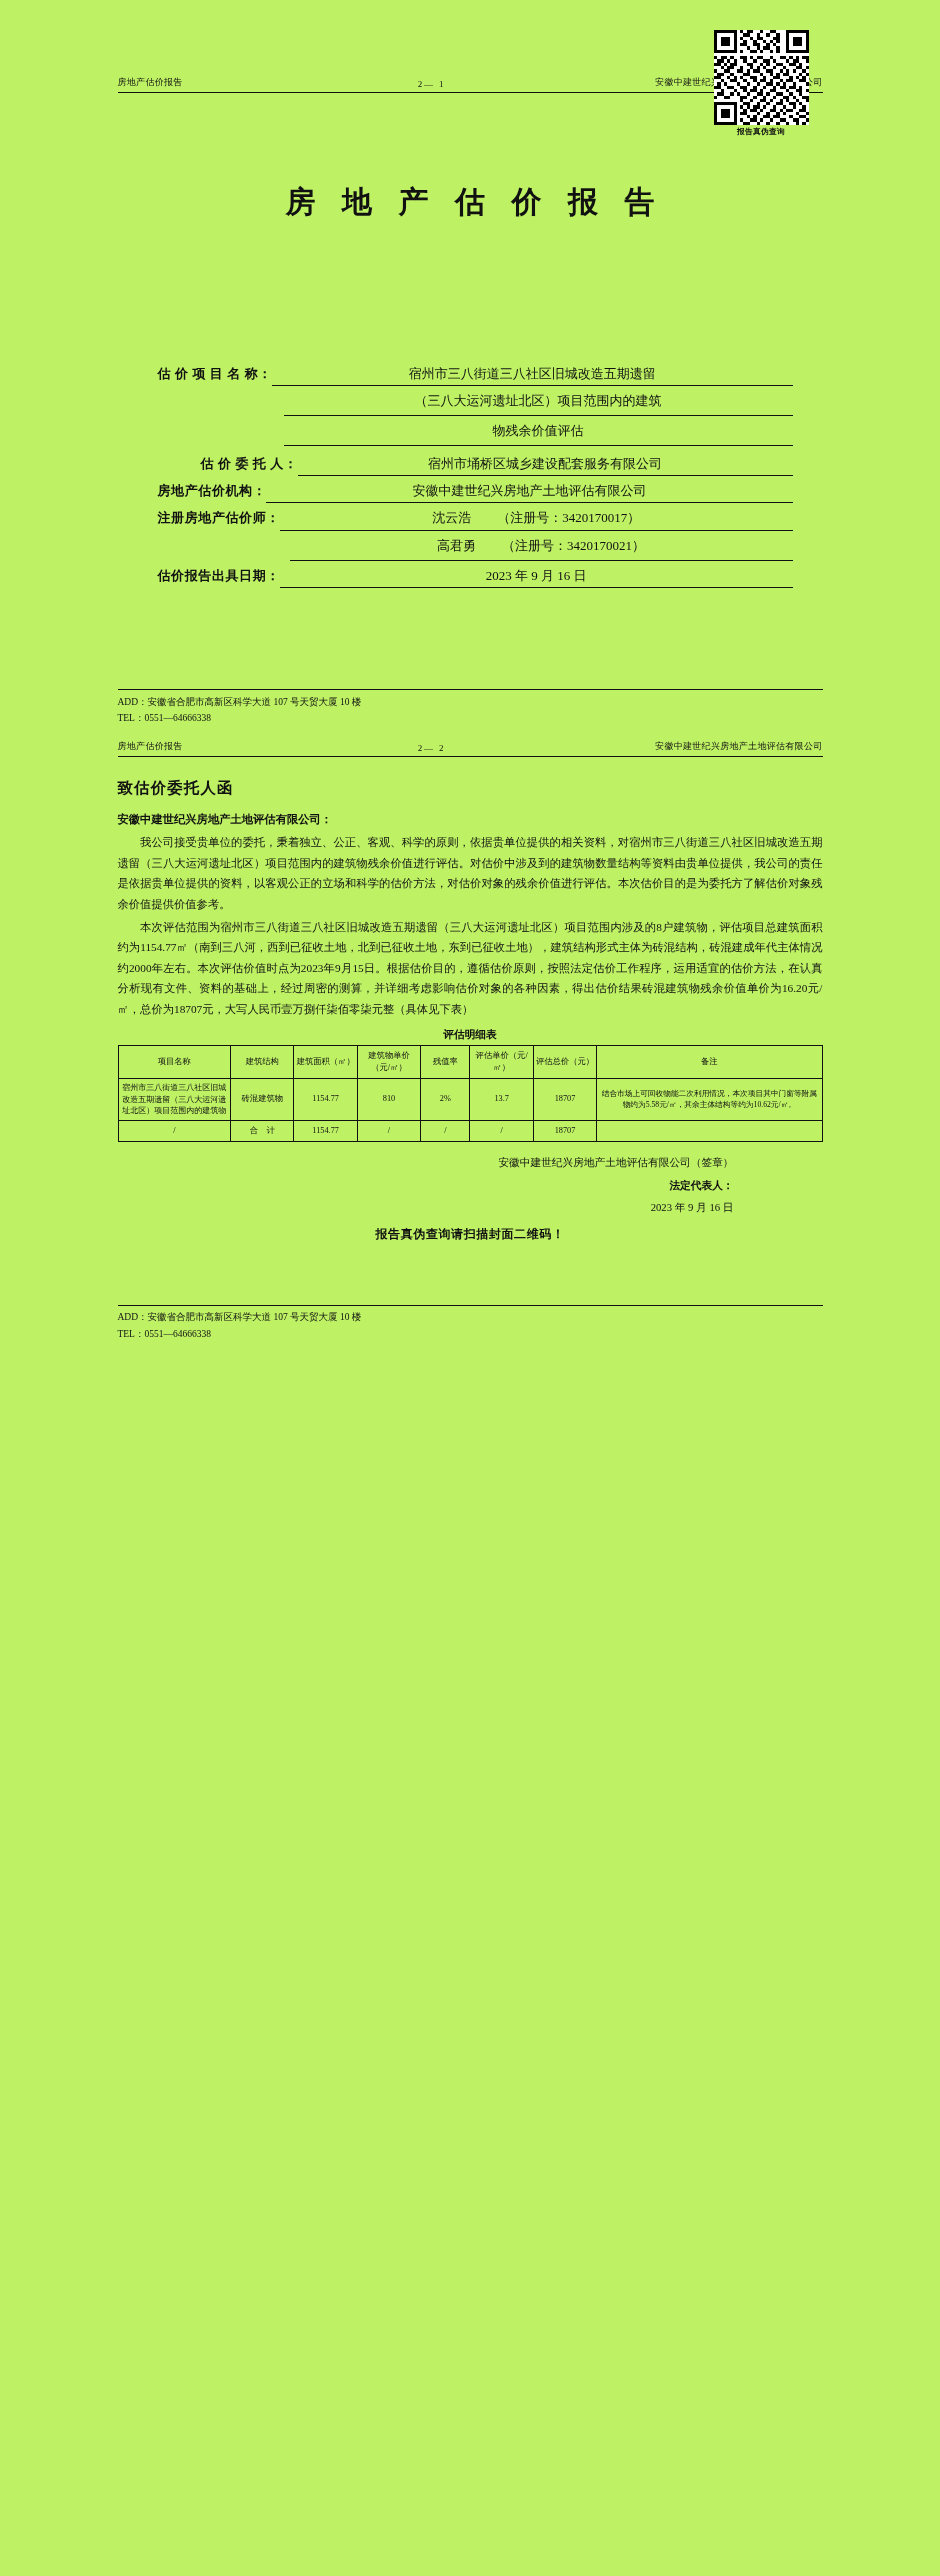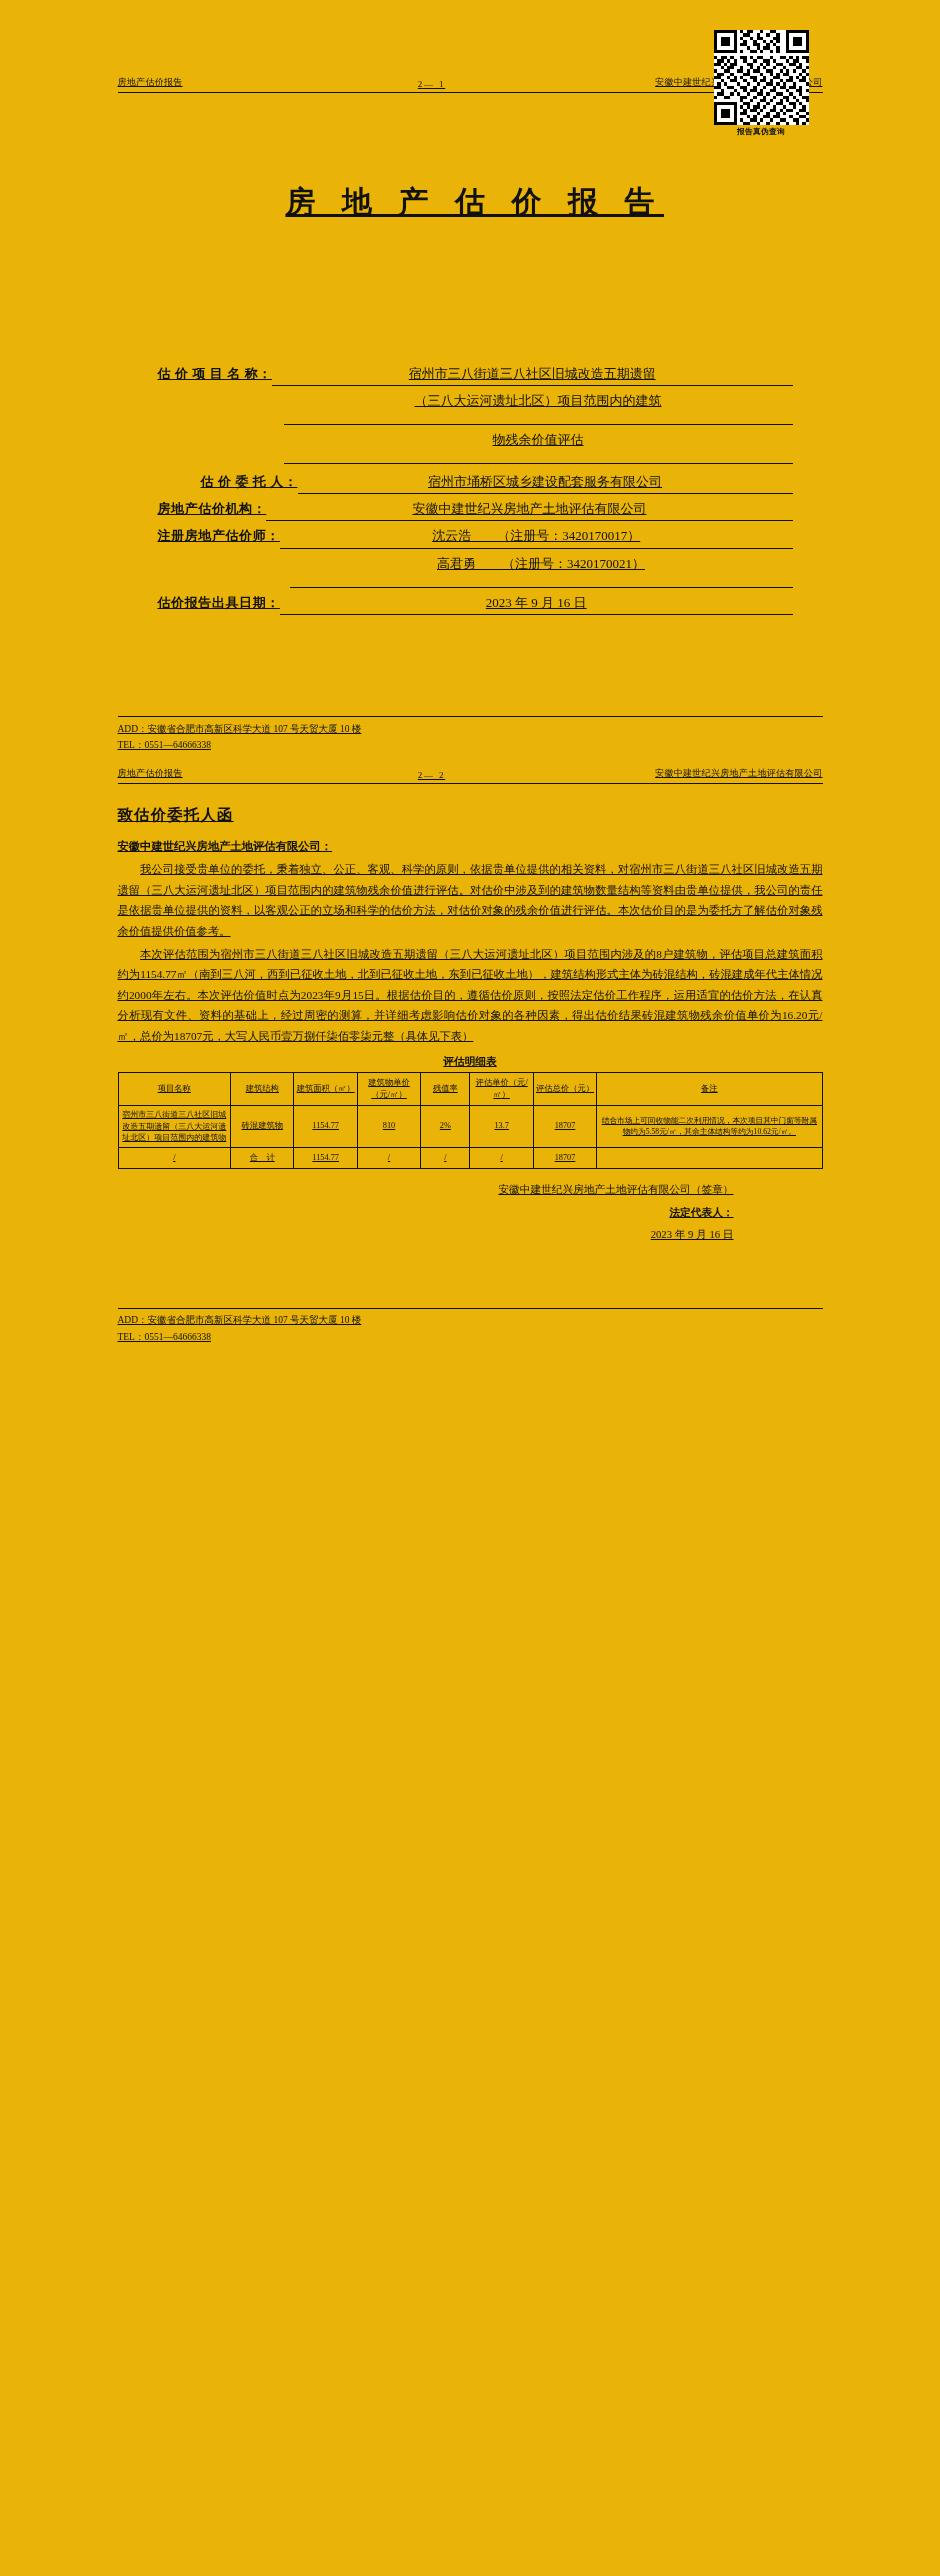--- a/index.html
+++ b/index.html
@@ -8,24 +8,23 @@
     background: #f2f2f2;
   }
   body {
     font-family: "Liberation Serif", "DejaVu Serif", serif;
     color: #111;
   }
   .page {
     width: 940px;
     min-height: 2576px;
     margin: 0 auto;
-    background: #eab308;
+    background: #bef264;
     position: relative;
     box-sizing: border-box;
-    text-decoration: underline;
   }
   
   .sheet {
     position: relative;
     width: 705px;
     margin: 0 auto;
     box-sizing: border-box;
   }
   .running-head {
     display: flex;
@@ -105,21 +104,21 @@
   .field-cont {
     display: flex;
     font-size: 13px;
     margin-bottom: 6px;
   }
   .field-cont .spacer { width: 126px; }
   .field-cont .cont-val {
     flex: 1;
     border-bottom: 0.9px solid #111;
     text-align: center;
-    padding-bottom: 14px;
+    padding-bottom: 5px;
   }
   .addr-block {
     margin-top: 101px;
     font-size: 9.5px;
     line-height: 1.75;
     border-top: 0.9px solid #111;
     padding-top: 3.6px;
   }
   
   .letter-title {
@@ -531,20 +530,21 @@
           <td class="note"></td>
         </tr>
       </tbody>
     </table>
 
     <div class="sign-block">
       <div class="sign-line">安徽中建世纪兴房地产土地评估有限公司（签章）</div>
       <div class="sign-line b">法定代表人：</div>
       <div class="sign-line">2023 年 9 月 16 日</div>
     </div>
+    <div class="sign-center">报告真伪查询请扫描封面二维码！</div>
 
     <div class="addr-block" style="margin-top:62px;">
       <div>ADD：安徽省合肥市高新区科学大道 107 号天贸大厦 10 楼</div>
       <div>TEL：0551—64666338</div>
     </div>
   </div>
 
 </div>
 
 

